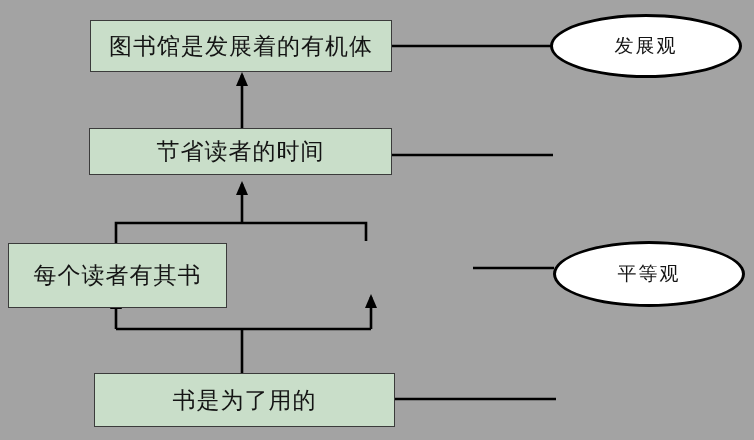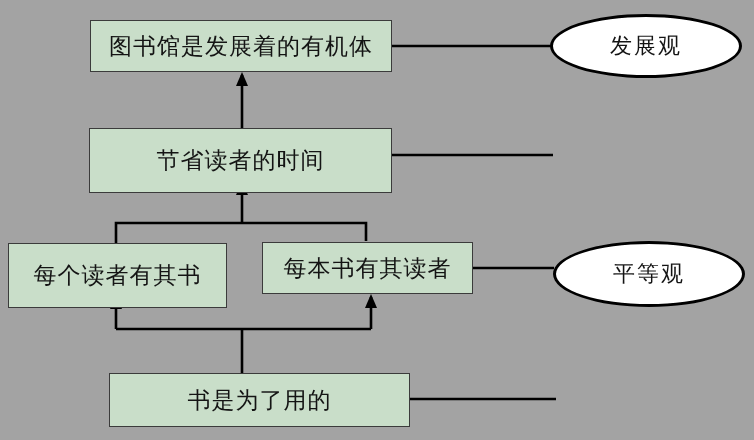--- a/index.html
+++ b/index.html
@@ -42,21 +42,21 @@
   }
   .oval {
     position: absolute;
     box-sizing: border-box;
     background: #ffffff;
     border: 3px solid #000000;
     border-radius: 50%;
     display: flex;
     align-items: center;
     justify-content: center;
-    font-size: 22px;
+    font-size: 19px;
     color: #141414;
     letter-spacing: 2px;
     white-space: nowrap;
   }
 </style>
 </head>
 <body>
 
 <div class="canvas">
 
@@ -78,27 +78,26 @@
     <path class="ln" d="M242,223 V184" marker-end="url(#ah)"></path>
 
     <path class="ln" d="M242,373 V329"></path>
     <path class="ln" d="M116,329 H371"></path>
     <path class="ln" d="M116,329 V298" marker-end="url(#ah)"></path>
     <path class="ln" d="M371,329 V297" marker-end="url(#ah)"></path>
   </svg>
 
   <div class="box" style="left:90px;  top:20px;  width:302px; height:52px">图书馆是发展着的有机体</div>
 
-  <div class="box" style="left:89px;  top:128px; width:303px; height:65px">节省读者的时间</div>
+  <div class="box" style="left:89px;  top:128px; width:303px; height:47px">节省读者的时间</div>
 
   <div class="box" style="left:8px;   top:243px; width:219px; height:65px">每个读者有其书</div>
 
-  <div class="box" style="left:262px; top:242px; width:211px; height:52px">每本书有其读者</div>
 
-  <div class="box" style="left:109px;  top:373px; width:301px; height:54px">书是为了用的</div>
+  <div class="box" style="left:94px;  top:373px; width:301px; height:54px">书是为了用的</div>
 
   <div class="oval" style="left:550px; top:14px;  width:192px; height:64px">发展观</div>
 
 
   <div class="oval" style="left:553px; top:241px; width:192px; height:66px">平等观</div>
 
 
 </div>
 
 </body></html>

